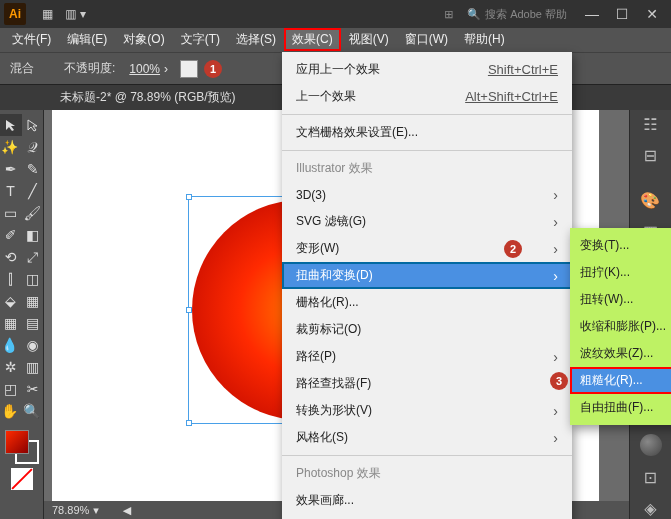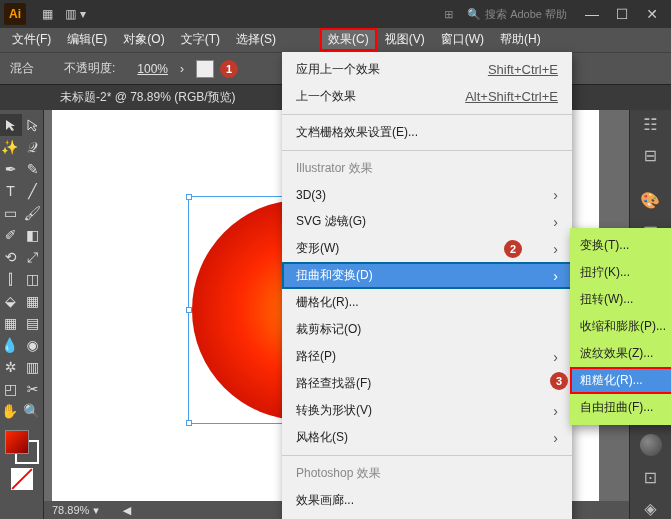--- a/index.html
+++ b/index.html
@@ -8,26 +8,26 @@
 .titlebar { height: 28px; background: #323232; display: flex; align-items: center; padding: 0 4px; }
 .ai-logo { width: 22px; height: 22px; background: #2f1a06; color: #ff9a00; font-weight: bold; display: flex; align-items: center; justify-content: center; font-size: 12px; border-radius: 2px; margin-right: 10px; }
 .titlebar .icon { color: #ccc; margin: 0 6px; cursor: pointer; }
 .titlebar .search { display: flex; align-items: center; margin-left: auto; color: #888; font-size: 11px; }
 .titlebar .search-ico { margin-right: 4px; }
 .win-controls { display: flex; margin-left: 10px; }
 .win-controls div { width: 30px; height: 20px; display: flex; align-items: center; justify-content: center; color: #ccc; font-size: 14px; }
 
 .menubar { height: 24px; background: #535353; display: flex; align-items: flex-start; padding: 0 4px; }
 .menubar .menu-item { padding: 3px 8px; color: #eee; cursor: pointer; }
-.menubar .menu-item.highlighted { border: 2px solid #ff0000; background: #6b6b6b; padding: 1px 6px; margin-left: 36px; }
+.menubar .menu-item.highlighted { border: 2px solid #ff0000; background: #6b6b6b; padding: 1px 6px; }
 
 .optionsbar { height: 32px; background: #535353; display: flex; align-items: center; padding: 0 10px; border-top: 1px solid #404040; }
 .optionsbar .label { color: #ddd; margin-right: 10px; }
 .optionsbar .opacity-label { margin-left: 20px; }
-.optionsbar .opacity-val { text-decoration: underline; margin: 0 12px; }
+.optionsbar .opacity-val { text-decoration: underline; margin: 0 4px; }
 .optionsbar .swatch-group { display: flex; margin-left: 12px; }
 .optionsbar .swatch { width: 18px; height: 18px; background: #eee; border: 1px solid #888; margin-right: 2px; }
 .optionsbar .marker { width: 18px; height: 18px; background: #c0392b; color: #fff; border-radius: 50%; display: flex; align-items: center; justify-content: center; font-size: 11px; font-weight: bold; margin-left: 4px; }
 
 .doc-tab { height: 26px; background: #3a3a3a; display: flex; align-items: center; padding: 0 10px; color: #ddd; border-top: 1px solid #222; }
 .doc-tab .spacer { width: 50px; }
 
 .workspace { position: relative; display: flex; height: 409px; }
 
 .toolbox-left { width: 44px; background: #535353; display: flex; flex-direction: column; align-items: center; padding-top: 4px; border-right: 1px solid #2a2a2a; }

